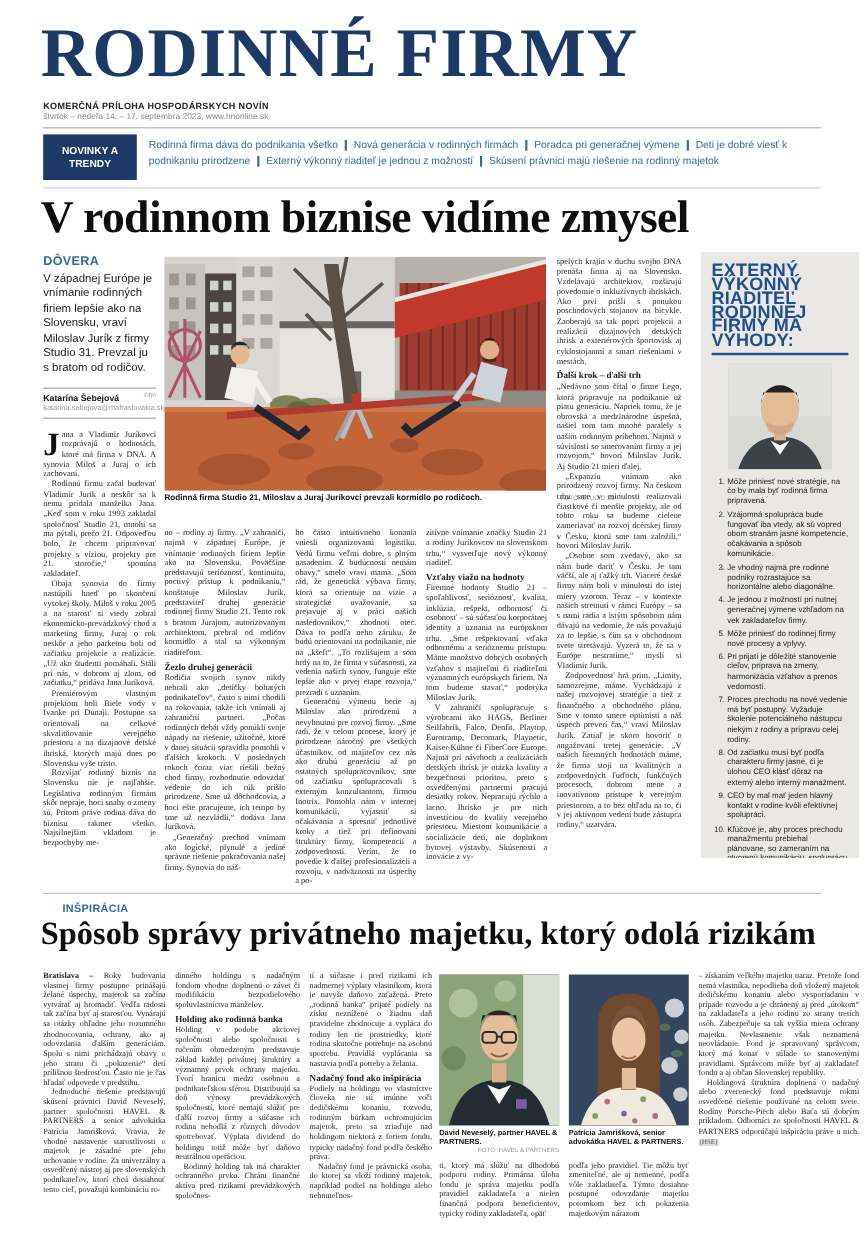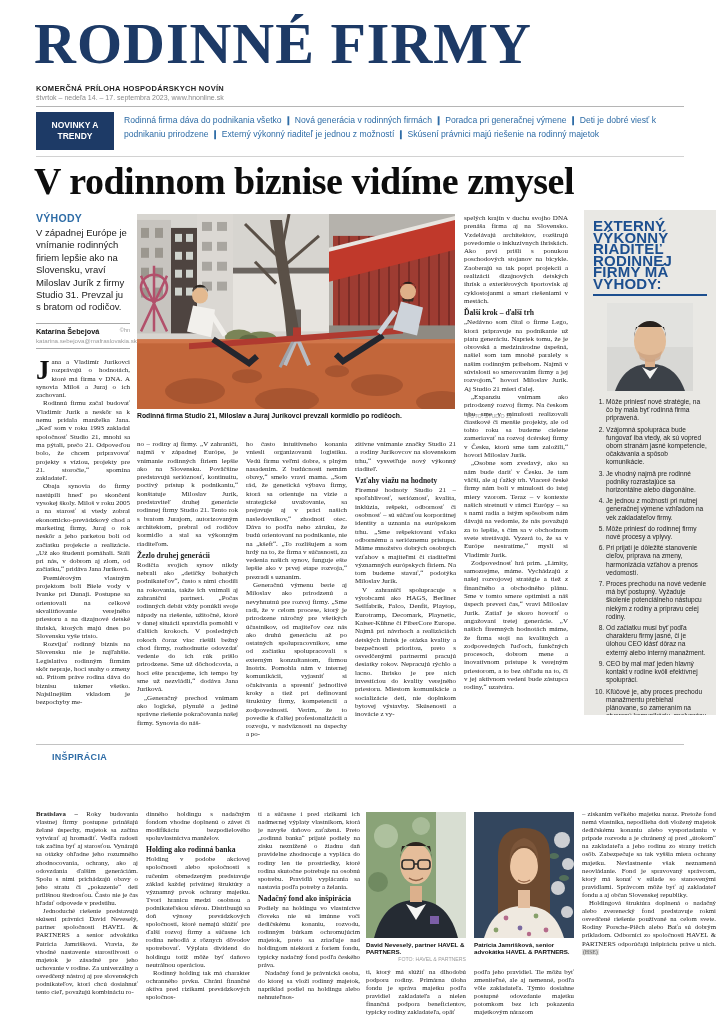--- a/index.html
+++ b/index.html
@@ -92,21 +92,21 @@
   <div class="masthead-date">štvrtok – nedeľa  14. – 17. septembra 2023, www.hnonline.sk</div>
   <div class="rule rule-top"></div>
 
   <div class="topics-label">NOVINKY A TRENDY</div>
   <div class="topics-text">
     <span>Rodinná firma dáva do podnikania všetko</span><span class="sep">❙</span><span>Nová generácia v rodinných firmách</span><span class="sep">❙</span><span>Poradca pri generačnej výmene</span><span class="sep">❙</span><span>Deti je dobré viesť k podnikaniu prirodzene</span><span class="sep">❙</span><span>Externý výkonný riaditeľ je jednou z možností</span><span class="sep">❙</span><span>Skúsení právnici majú riešenie na rodinný majetok</span>
   </div>
   <div class="rule rule-mid"></div>
 
   <h1 class="headline1" style="margin:0">V rodinnom biznise vidíme zmysel</h1>
-  <div class="kicker">VÝHODY</div>
+  <div class="kicker">DÔVERA</div>
   <div class="lede">V západnej Európe je vnímanie rodinných firiem lepšie ako na Slovensku, vraví Miloslav Jurík z firmy Studio 31. Prevzal ju s bratom od rodičov.</div>
   <div class="authorbox">
     <span class="tag">©hn</span>
     <div class="name">Katarína Šebejová</div>
     <div class="mail">katarina.sebejova@mafraslovakia.sk</div>
   </div>
 
   <figure class="mainphoto" style="margin:0">
     <svg width="318" height="195" viewBox="0 0 318 196" preserveAspectRatio="none">
       <rect width="318" height="130" fill="#d7d5d0"></rect>
@@ -280,20 +280,21 @@
       <li>Od začiatku musí byť podľa charakteru firmy jasné, či je úlohou CEO klásť dôraz na externý alebo interný manažment.</li>
       <li>CEO by mal mať jeden hlavný kontakt v rodine kvôli efektívnej spolupráci.</li>
       <li>Kľúčové je, aby proces prechodu manažmentu prebiehal plánovane, so zameraním na otvorenú komunikáciu, spoluprácu a dlhodobý úspech firmy.</li>
     </ol>
     <div class="sb-footer">K externému CEO v rodinnej firme sa vyjadril Milan Černák, managing partner poradenskej spoločnosti RSM SK.</div>
   </aside>
 
   <div class="rule rule-bottom"></div>
 
   <div class="kicker2">INŠPIRÁCIA</div>
+  <h2 class="headline2" style="margin:0">Spôsob správy privátneho majetku, ktorý odolá rizikám</h2>
 
   <div class="bcol b1">
     <p class="noindent"><span class="leadin">Bratislava –</span><span> Roky budovania vlastnej firmy postupne prinášajú želané úspechy, majetok sa začína vytvárať aj hromadiť. Vedľa radosti tak začína byť aj starosťou. Vynárajú sa otázky ohľadne jeho rozumného zhodnocovania, ochrany, ako aj odovzdania ďalším generáciám. Spolu s nimi prichádzajú obavy o jeho stratu či „pokazenie“ detí prílišnou štedrosťou. Často nie je čas hľadať odpovede v predstihu.</span></p>
     <p>Jednoduché riešenie predstavujú skúsení právnici David Neveselý, partner spoločnosti HAVEL &amp; PARTNERS a senior advokátka Patrícia Jamrišková. Vravia, že vhodné nastavenie starostlivosti o majetok je zásadné pre jeho uchovanie v rodine. Za univerzálny a osvedčený nástroj aj pre slovenských podnikateľov, ktorí chcú dosiahnuť tento cieľ, považujú kombináciu ro-</p>
   </div>
 
   <div class="bcol b2">
     <p class="noindent">dinného holdingu s nadačným fondom vhodne doplnenú o závet či modifikáciu bezpodielového spoluvlastníctva manželov.</p>
     <div class="colhead">Holding ako rodinná banka</div>
     <p class="noindent">Holding v podobe akciovej spoločnosti alebo spoločnosti s ručením obmedzeným predstavuje základ každej privátnej štruktúry a významný prvok ochrany majetku. Tvorí hranicu medzi osobnou a podnikateľskou sférou. Distribuujú sa doň výnosy prevádzkových spoločností, ktoré nemajú slúžiť pre ďalší rozvoj firmy a súčasne ich rodina nehodlá z rôznych dôvodov spotrebovať. Výplata dividend do holdingu totiž môže byť daňovo neutrálnou operáciou.</p>

